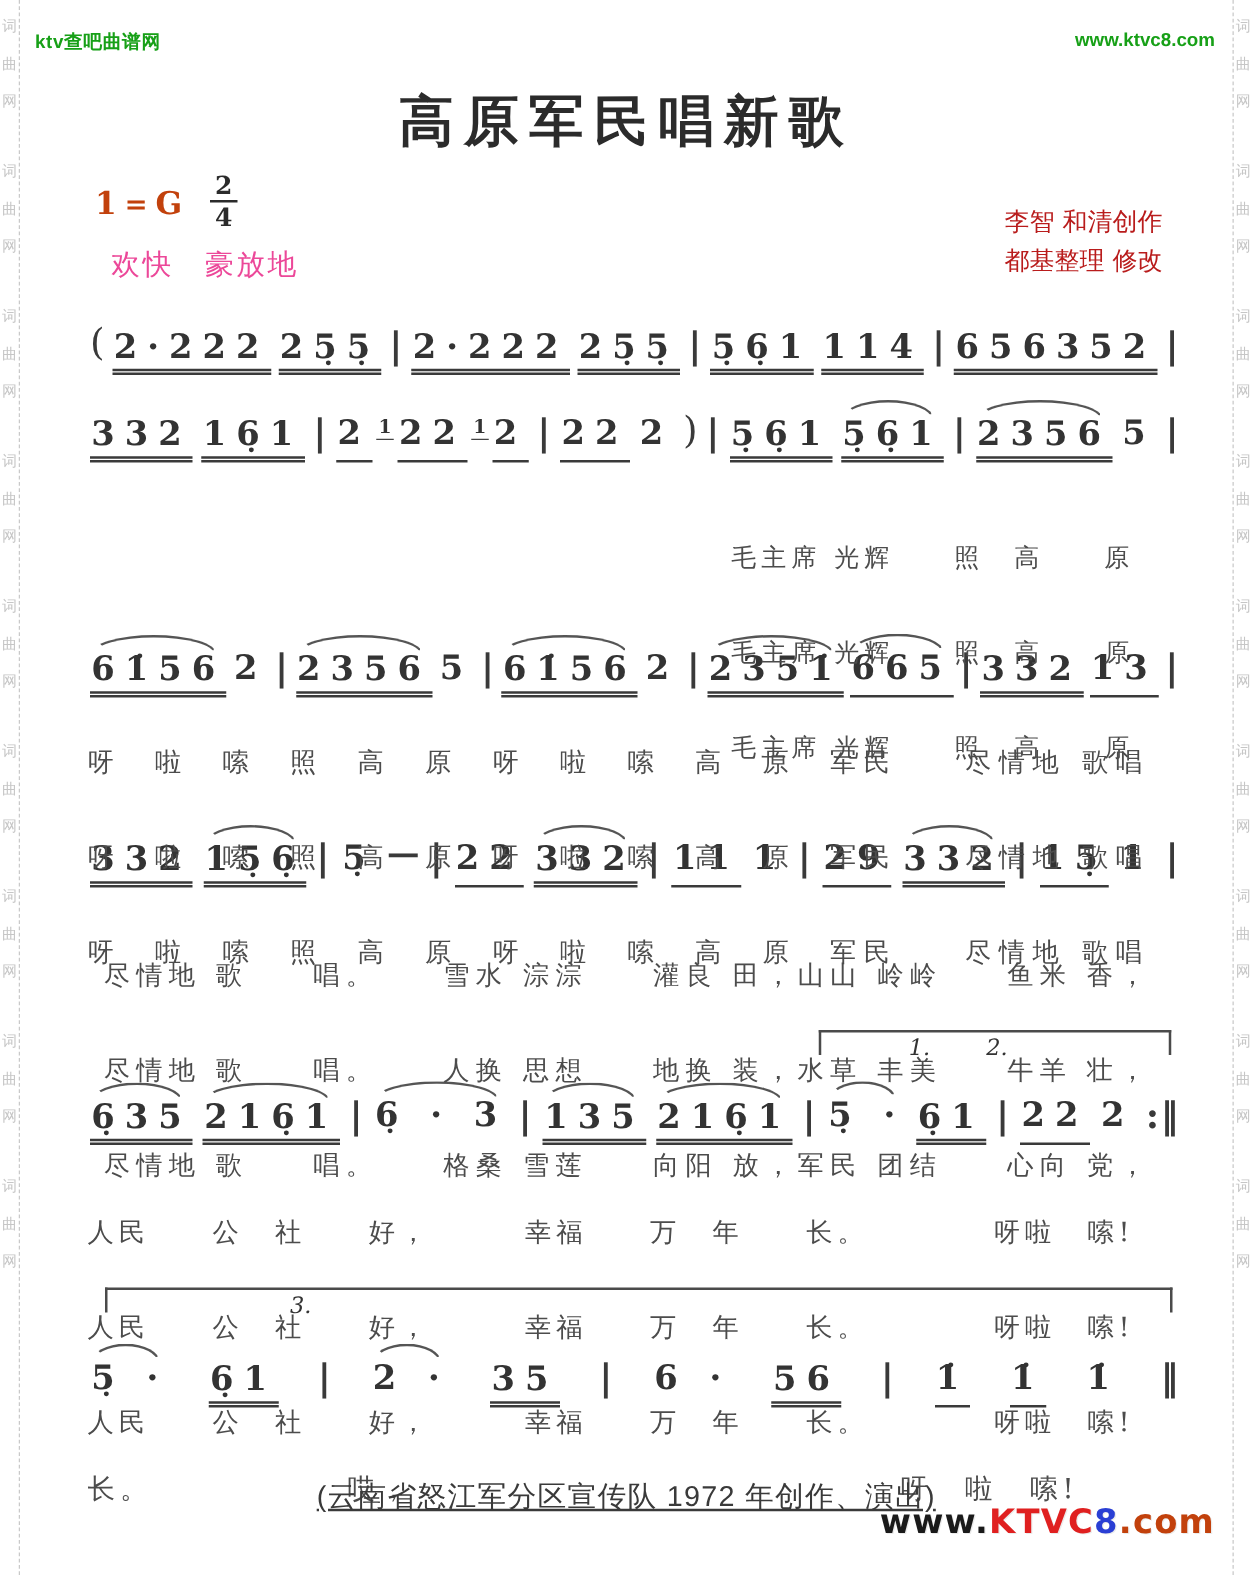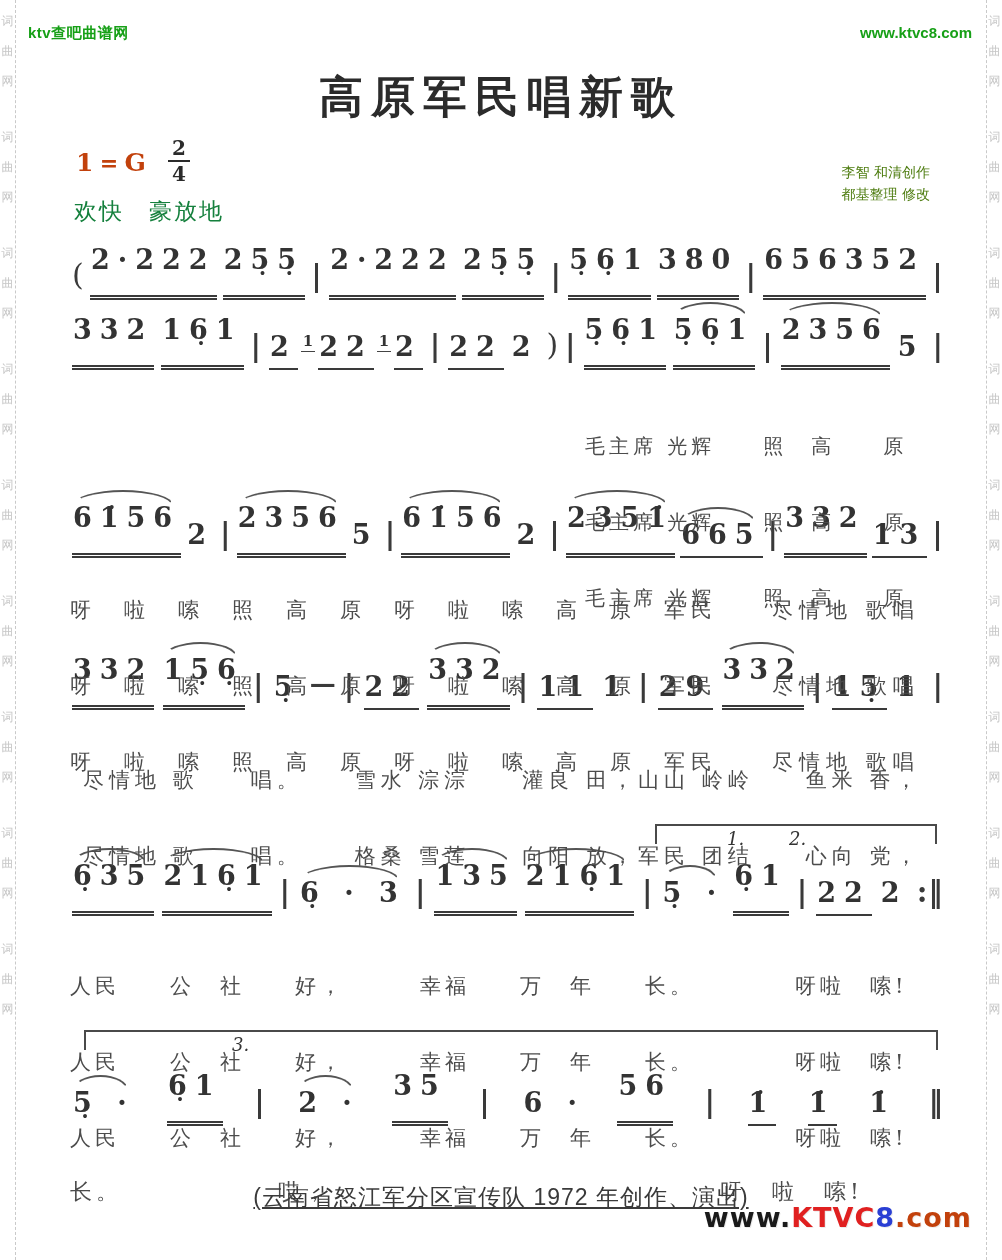--- a/index.html
+++ b/index.html
@@ -20,33 +20,33 @@
     color:#17a017;letter-spacing:.5px;}
   .site-url{position:absolute;right:30px;top:24px;font-size:15px;font-weight:bold;color:#17a017;}
   .score-title{position:absolute;left:0;right:0;top:68px;text-align:center;font-size:44px;
     font-weight:900;letter-spacing:8px;color:#2b2b2b;font-family:"DejaVu Serif",serif;}
   .key-sig{position:absolute;left:76px;top:146px;font-size:25px;font-weight:bold;
     color:#c2410c;font-family:"DejaVu Serif",serif;letter-spacing:3px;}
   .time-sig{position:absolute;left:168px;top:138px;text-align:center;line-height:1;
     font-family:"DejaVu Serif",serif;font-weight:bold;color:#2b2b2b;font-size:20px;}
   .time-sig .num{display:block;border-bottom:2px solid #2b2b2b;padding:0 4px 2px;}
   .time-sig .den{display:block;padding-top:2px;}
-  .tempo{position:absolute;left:74px;top:196px;font-size:23px;color:#15803d;
+  .tempo{position:absolute;left:89px;top:196px;font-size:23px;color:#ec4899;
     font-family:"DejaVu Serif",serif;letter-spacing:2px;}
-  .composer{position:absolute;right:72px;top:162px;text-align:right;font-size:14px;
-    color:#4d7c0f;line-height:1.55;font-family:"DejaVu Serif",serif;}
+  .composer{position:absolute;right:72px;top:162px;text-align:right;font-size:20px;
+    color:#b91c1c;line-height:1.55;font-family:"DejaVu Serif",serif;}
   
   .music-line{position:absolute;left:72px;right:58px;height:50px;display:flex;
     align-items:flex-end;justify-content:space-between;}
   .tok{display:inline-block;position:relative;font-family:"DejaVu Serif",serif;
     color:#333;white-space:pre;}
   .tok.note{font-size:27px;font-weight:bold;letter-spacing:8px;line-height:1.1;
     padding:0 1px 8px 1px;}
   .tok.u1{border-bottom:2px solid #3a3a3a;padding-bottom:6px;}
-  .tok.u2{border-bottom:5px double #3a3a3a;padding-bottom:20px;}
+  .tok.u2{border-bottom:5px double #3a3a3a;padding-bottom:2px;}
   .tok.slur::before{content:"";position:absolute;left:1px;right:8px;top:-13px;height:11px;
     border:2px solid #555;border-color:#555 transparent transparent transparent;
     border-radius:50% / 100% 100% 0 0;}
   .tok.bar{font-size:29px;font-weight:bold;color:#3a3a3a;padding-bottom:7px;letter-spacing:1px;}
   .tok.paren{font-size:30px;color:#3a3a3a;padding-bottom:8px;}
   .tok.dash{font-size:26px;font-weight:bold;padding-bottom:12px;color:#3a3a3a;}
   .tok.grace{font-size:15px;font-weight:bold;color:#333;top:-18px;
     border-bottom:1px solid #444;padding:0 2px 1px;margin:0 -4px;}
   #line1{top:250px;} #line2{top:320px;} #line3{top:508px;}
   #line4{top:660px;} #line5{top:866px;} #line6{top:1076px;}
@@ -170,21 +170,21 @@
 
 <div class="music-line" id="line1">
     <span class="tok paren">(</span>
     <span class="tok note u2">2·222</span>
     <span class="tok note u2">25̣5̣</span>
     <span class="tok bar">|</span>
     <span class="tok note u2">2·222</span>
     <span class="tok note u2">25̣5̣</span>
     <span class="tok bar">|</span>
     <span class="tok note u2">5̣6̣1</span>
-    <span class="tok note u2">380</span>
+    <span class="tok note u2">114</span>
     <span class="tok bar">|</span>
     <span class="tok note u2">656352</span>
     <span class="tok bar">|</span>
   </div>
 <div class="music-line" id="line2">
     <span class="tok note u2">332</span>
     <span class="tok note u2">16̣1</span>
     <span class="tok bar">|</span>
     <span class="tok note u1">2</span>
     <span class="tok grace">1</span>
@@ -285,20 +285,21 @@
   <div class="row">毛主席 光辉　　照　高　　原</div>
   <div class="row">毛主席 光辉　　照　高　　原</div>
 </div>
 <div class="lyrics" id="verse2">
   <div class="row">呀　啦　嗦　照　高　原　呀　啦　嗦　高　原　军民　　尽情地 歌唱</div>
   <div class="row">呀　啦　嗦　照　高　原　呀　啦　嗦　高　原　军民　　尽情地 歌唱</div>
   <div class="row">呀　啦　嗦　照　高　原　呀　啦　嗦　高　原　军民　　尽情地 歌唱</div>
 </div>
 <div class="lyrics" id="verse3">
   <div class="row">尽情地 歌　　唱。　　雪水 淙淙　　灌良 田，山山 岭岭　　鱼米 香，</div>
+  <div class="row">尽情地 歌　　唱。　　人换 思想　　地换 装，水草 丰美　　牛羊 壮，</div>
   <div class="row">尽情地 歌　　唱。　　格桑 雪莲　　向阳 放，军民 团结　　心向 党，</div>
 </div>
 <div class="lyrics" id="verse4">
   <div class="row">人民　　公　社　　好，　　　幸福　　万　年　　长。　　　　呀啦　嗦!</div>
   <div class="row">人民　　公　社　　好，　　　幸福　　万　年　　长。　　　　呀啦　嗦!</div>
   <div class="row">人民　　公　社　　好，　　　幸福　　万　年　　长。　　　　呀啦　嗦!</div>
 </div>
 <div class="lyrics" id="verse5">
   <div class="row">长。　　　　　　哎，　　　　　　　　　　　　　　　呀　啦　嗦!</div>
 </div>

